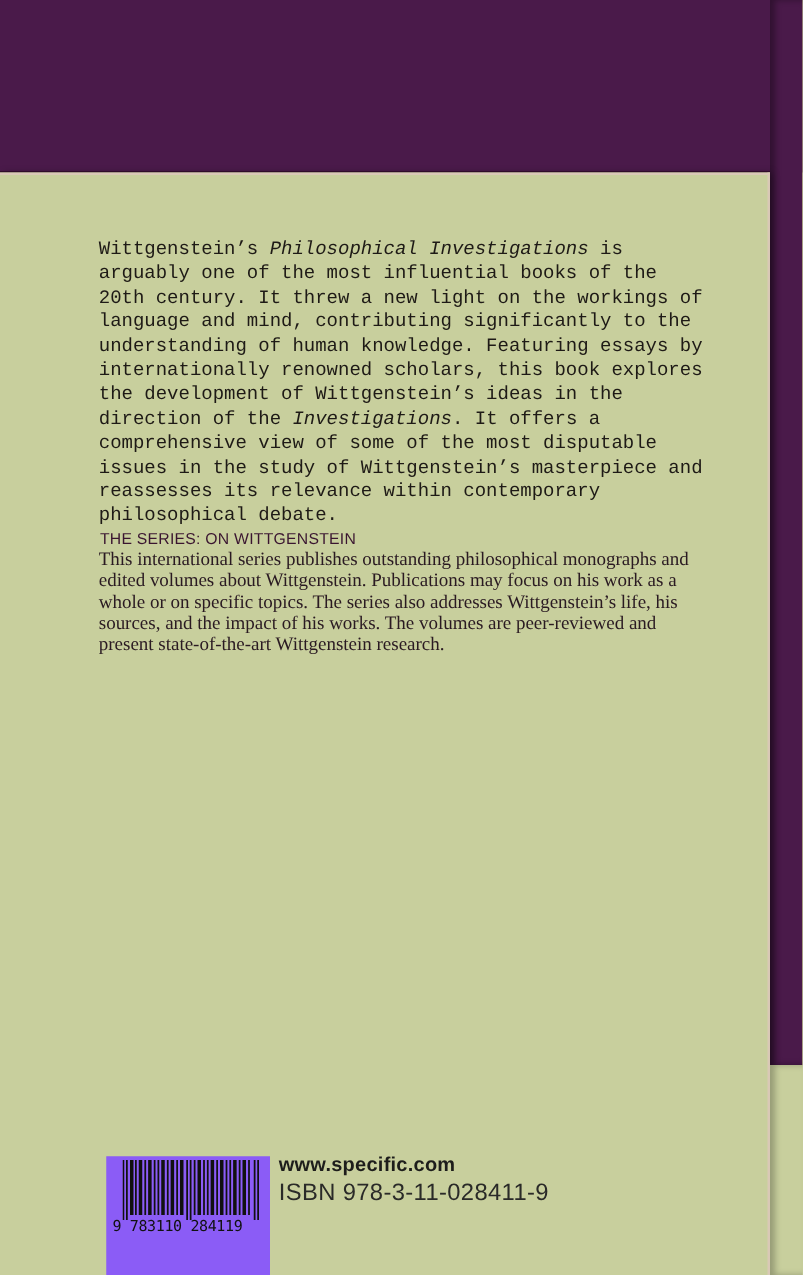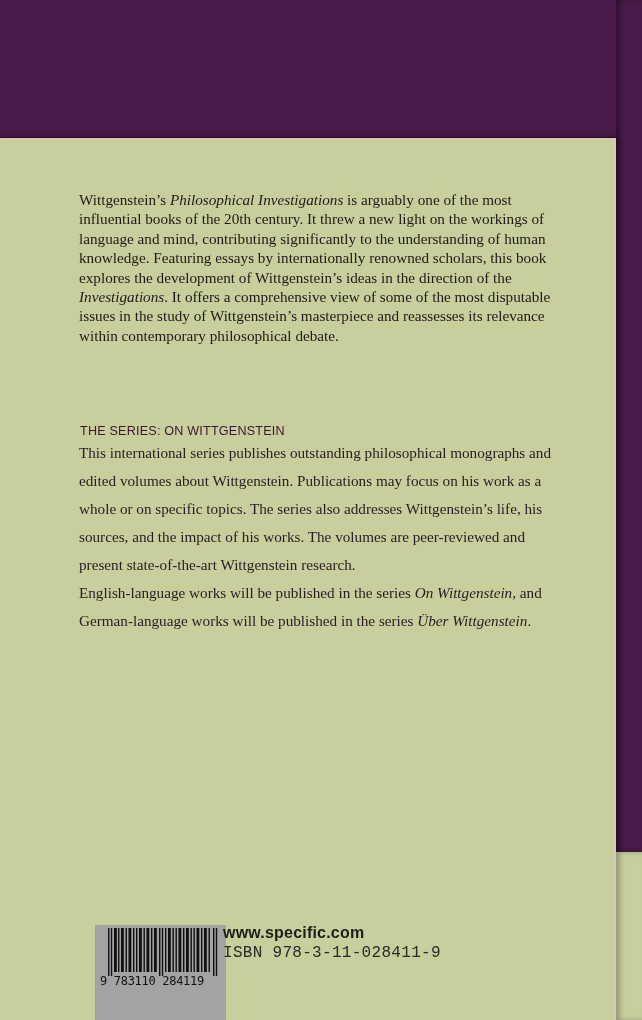--- a/index.html
+++ b/index.html
@@ -39,21 +39,21 @@
       position: absolute;
       left: 616px; top: 852px;
       width: 26px; height: 168px;
       background: #c8cf9d;
       box-shadow: inset 4px 0 5px rgba(0,0,0,0.25);
     }
     .blurb {
       position: absolute;
       left: 79px; top: 190px;
       width: 490px;
-      font-family: Liberation Serif, serif;
+      font-family: Liberation Mono, monospace;
       font-size: 15.2px;
       line-height: 19.4px;
       color: #1e1a16;
       margin: 0;
     }
     .series-heading {
       position: absolute;
       left: 80px; top: 424px;
       font-family: "Liberation Sans", sans-serif;
       font-weight: normal;
@@ -61,30 +61,30 @@
       letter-spacing: 0.2px;
       color: #3a1530;
       margin: 0;
     }
     .series-body {
       position: absolute;
       left: 79px; top: 439px;
       width: 490px;
       font-family: "Liberation Serif", serif;
       font-size: 15.2px;
-      line-height: 28px;
+      line-height: 17px;
       color: #2a1a22;
       margin: 0;
     }
     .series-body p { margin: 0; }
     .barcode-box {
       position: absolute;
-      left: 95px; top: 925px;
+      left: 85px; top: 925px;
       width: 131px; height: 95px;
-      background: #a3a3a3;
+      background: #8b5cf6;
     }
     .barcode-bars {
       position: absolute;
       left: 13px; top: 3px;
       width: 110px; height: 48px;
     }
     .barcode-digits {
       position: absolute;
       left: 5px; top: 49px;
       font-family: "DejaVu Sans Mono", monospace;
@@ -99,22 +99,22 @@
       left: 223px; top: 924px;
       font-family: "Liberation Sans", sans-serif;
       font-weight: bold;
       font-size: 16px;
       color: #1d1d1b;
       letter-spacing: 0.2px;
     }
     .isbn {
       position: absolute;
       left: 223px; top: 944px;
-      font-family: Liberation Mono, monospace;
-      font-size: 16px;
+      font-family: Liberation Sans, sans-serif;
+      font-size: 19px;
       color: #2a2a28;
       letter-spacing: 0.3px;
       text-align: center;
     }
   </style>
 </head>
 <body>
 
 <div class="top-band"></div>
 <div class="right-strip"></div>
@@ -123,21 +123,20 @@
 <div class="lower-fill"></div>
 
 <p class="blurb">
   <span>Wittgenstein’s </span><i>Philosophical Investigations</i><span> is arguably one of the most influential books of the 20th century. It threw a new light on the workings of language and mind, contributing significantly to the understanding of human knowledge. Featuring essays by internationally renowned scholars, this book explores the development of Wittgenstein’s ideas in the direction of the </span><i>Investigations</i><span>. It offers a comprehensive view of some of the most disputable issues in the study of Wittgenstein’s masterpiece and reassesses its relevance within contemporary philosophical debate.</span>
 </p>
 
 <h3 class="series-heading">THE SERIES: ON WITTGENSTEIN</h3>
 
 <div class="series-body">
   <p>This international series publishes outstanding philosophical monographs and edited volumes about Wittgenstein. Publications may focus on his work as a whole or on specific topics. The series also addresses Wittgenstein’s life, his sources, and the impact of his works. The volumes are peer-reviewed and present state-of-the-art Wittgenstein research.</p>
-  <p><span>English-language works will be published in the series </span><i>On Wittgenstein</i><span>, and German-language works will be published in the series </span><i>Über Wittgenstein</i><span>.</span></p>
 </div>
 
 <div class="barcode-box">
   <svg class="barcode-bars" viewBox="0 0 110 48" preserveAspectRatio="none">
     <g fill="#111">
       <rect x="0" y="0" width="1.4" height="48"></rect>
       <rect x="2.8" y="0" width="1.4" height="48"></rect>
       <rect x="6" y="0" width="2.8" height="44"></rect>
       <rect x="10" y="0" width="1.4" height="44"></rect>
       <rect x="13" y="0" width="2.8" height="44"></rect>

